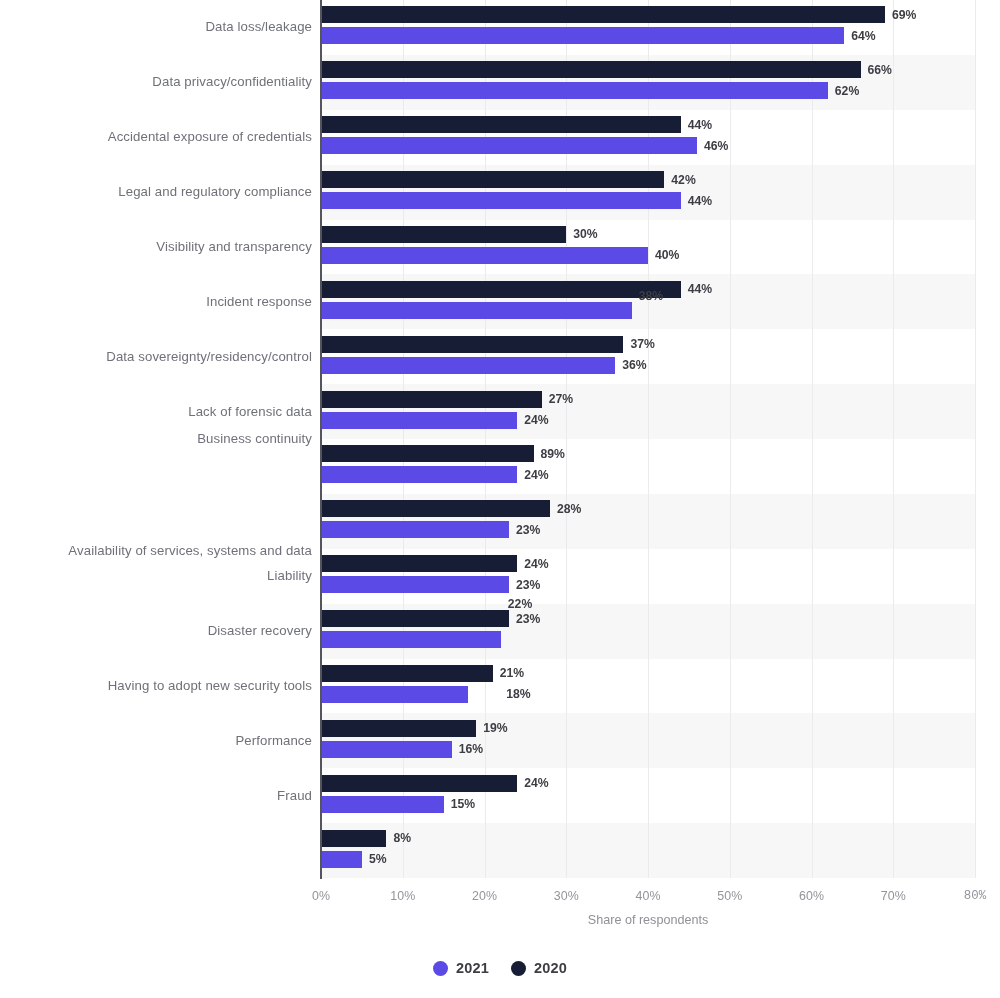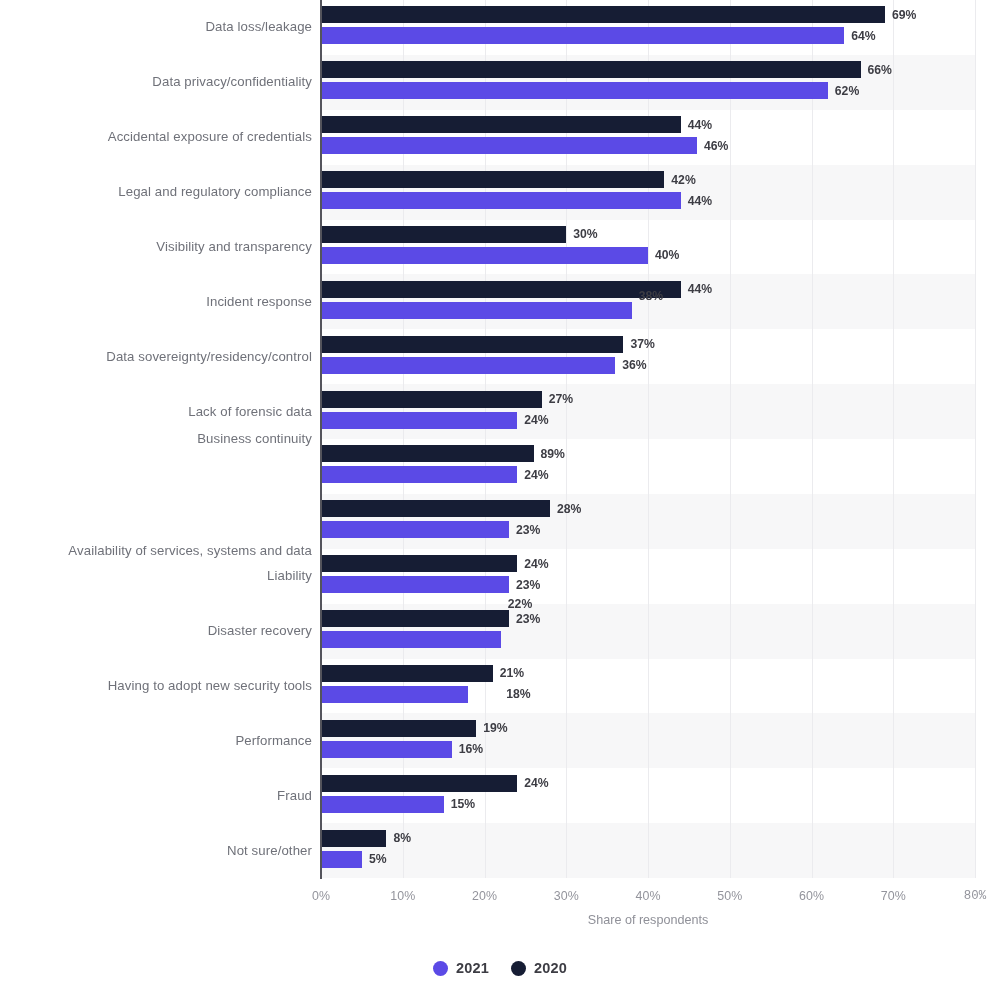--- a/index.html
+++ b/index.html
@@ -260,21 +260,20 @@
       <div class="cat-label" style="top: 293.812px;">Incident response</div>
       <div class="cat-label" style="top: 348.688px;">Data sovereignty/residency/control</div>
       <div class="cat-label" style="top: 403.562px;">Lack of forensic data</div>
       <div class="cat-label" style="top: 431px;">Business continuity</div>
       <div class="cat-label" style="top: 543px; padding-left: 20px;">Availability of services, systems and data</div>
       <div class="cat-label" style="top: 568.188px;">Liability</div>
       <div class="cat-label" style="top: 623.062px;">Disaster recovery</div>
       <div class="cat-label" style="top: 677.938px;">Having to adopt new security tools</div>
       <div class="cat-label" style="top: 732.812px;">Performance</div>
       <div class="cat-label" style="top: 787.688px;">Fraud</div>
-      <div class="cat-label" style="top: 842.562px;">Not sure/other</div>
     </div>
 
   <div id="x-axis-ticks">
       <div class="x-tick" style="left: 321px;">0%</div>
       <div class="x-tick" style="left: 402.75px;">10%</div>
       <div class="x-tick" style="left: 484.5px; text-align: right;">20%</div>
       <div class="x-tick" style="left: 566.25px;">30%</div>
       <div class="x-tick" style="left: 648px;">40%</div>
       <div class="x-tick" style="left: 729.75px;">50%</div>
       <div class="x-tick" style="left: 811.5px;">60%</div>

